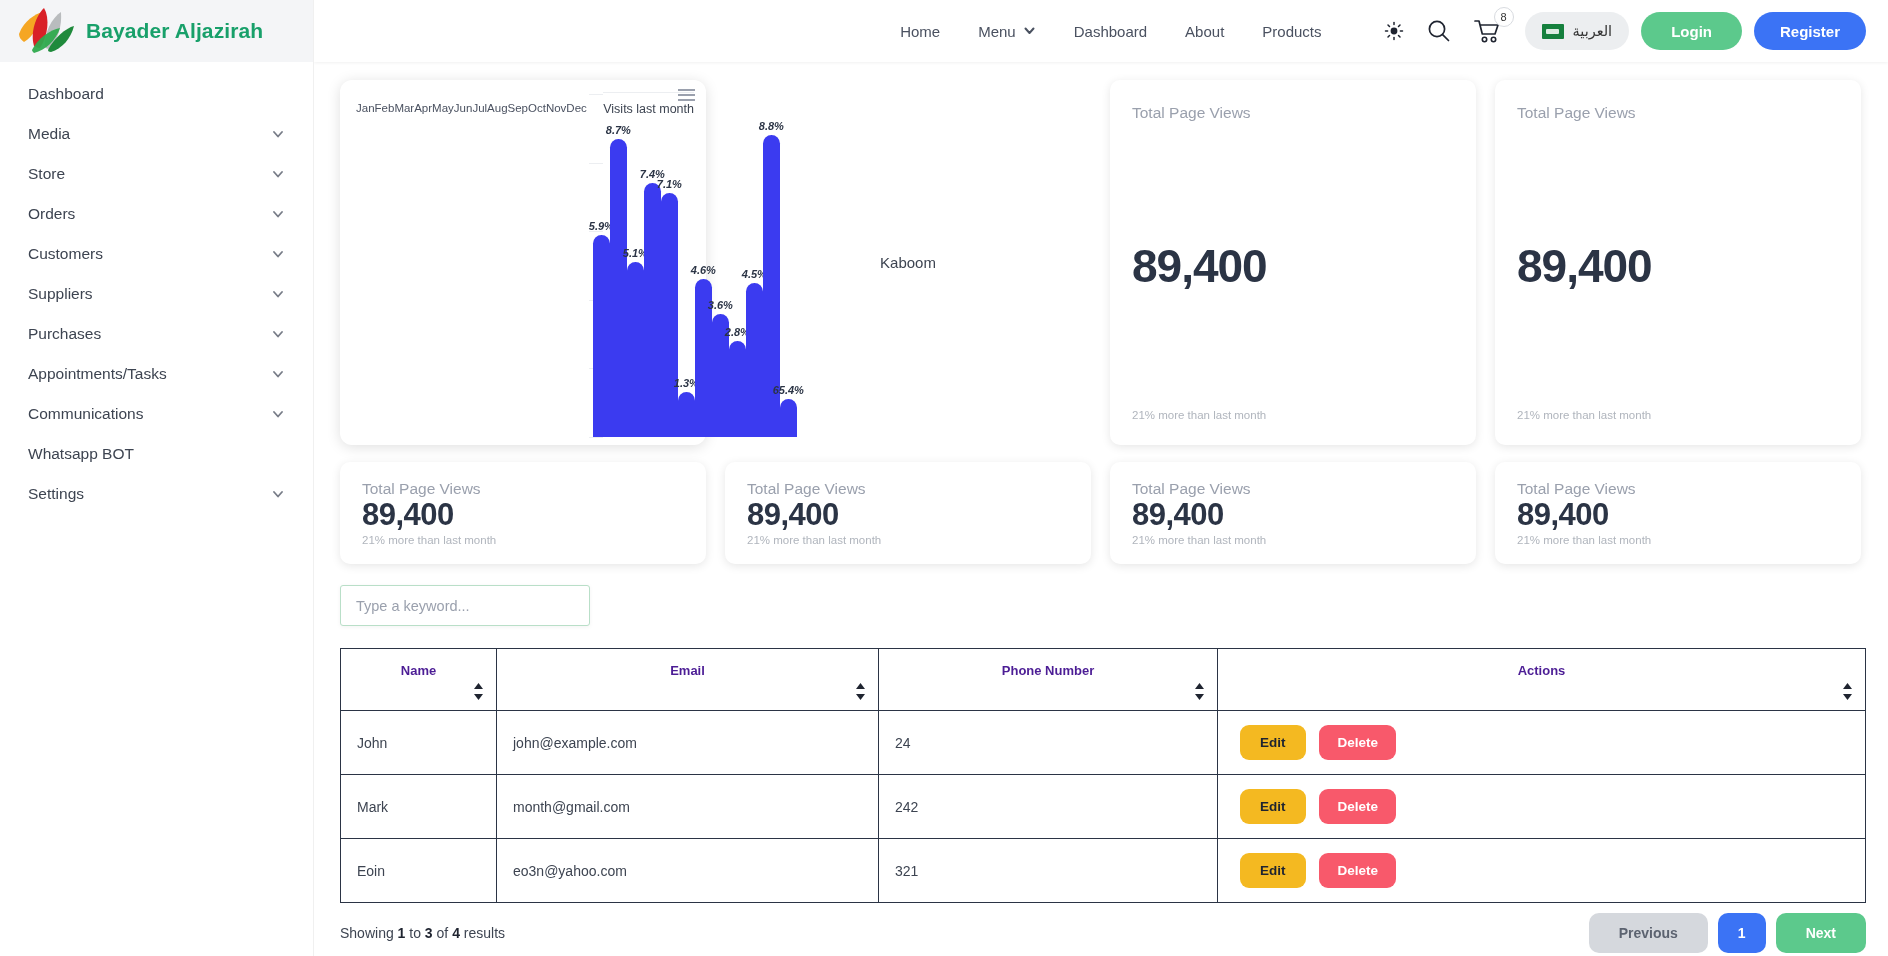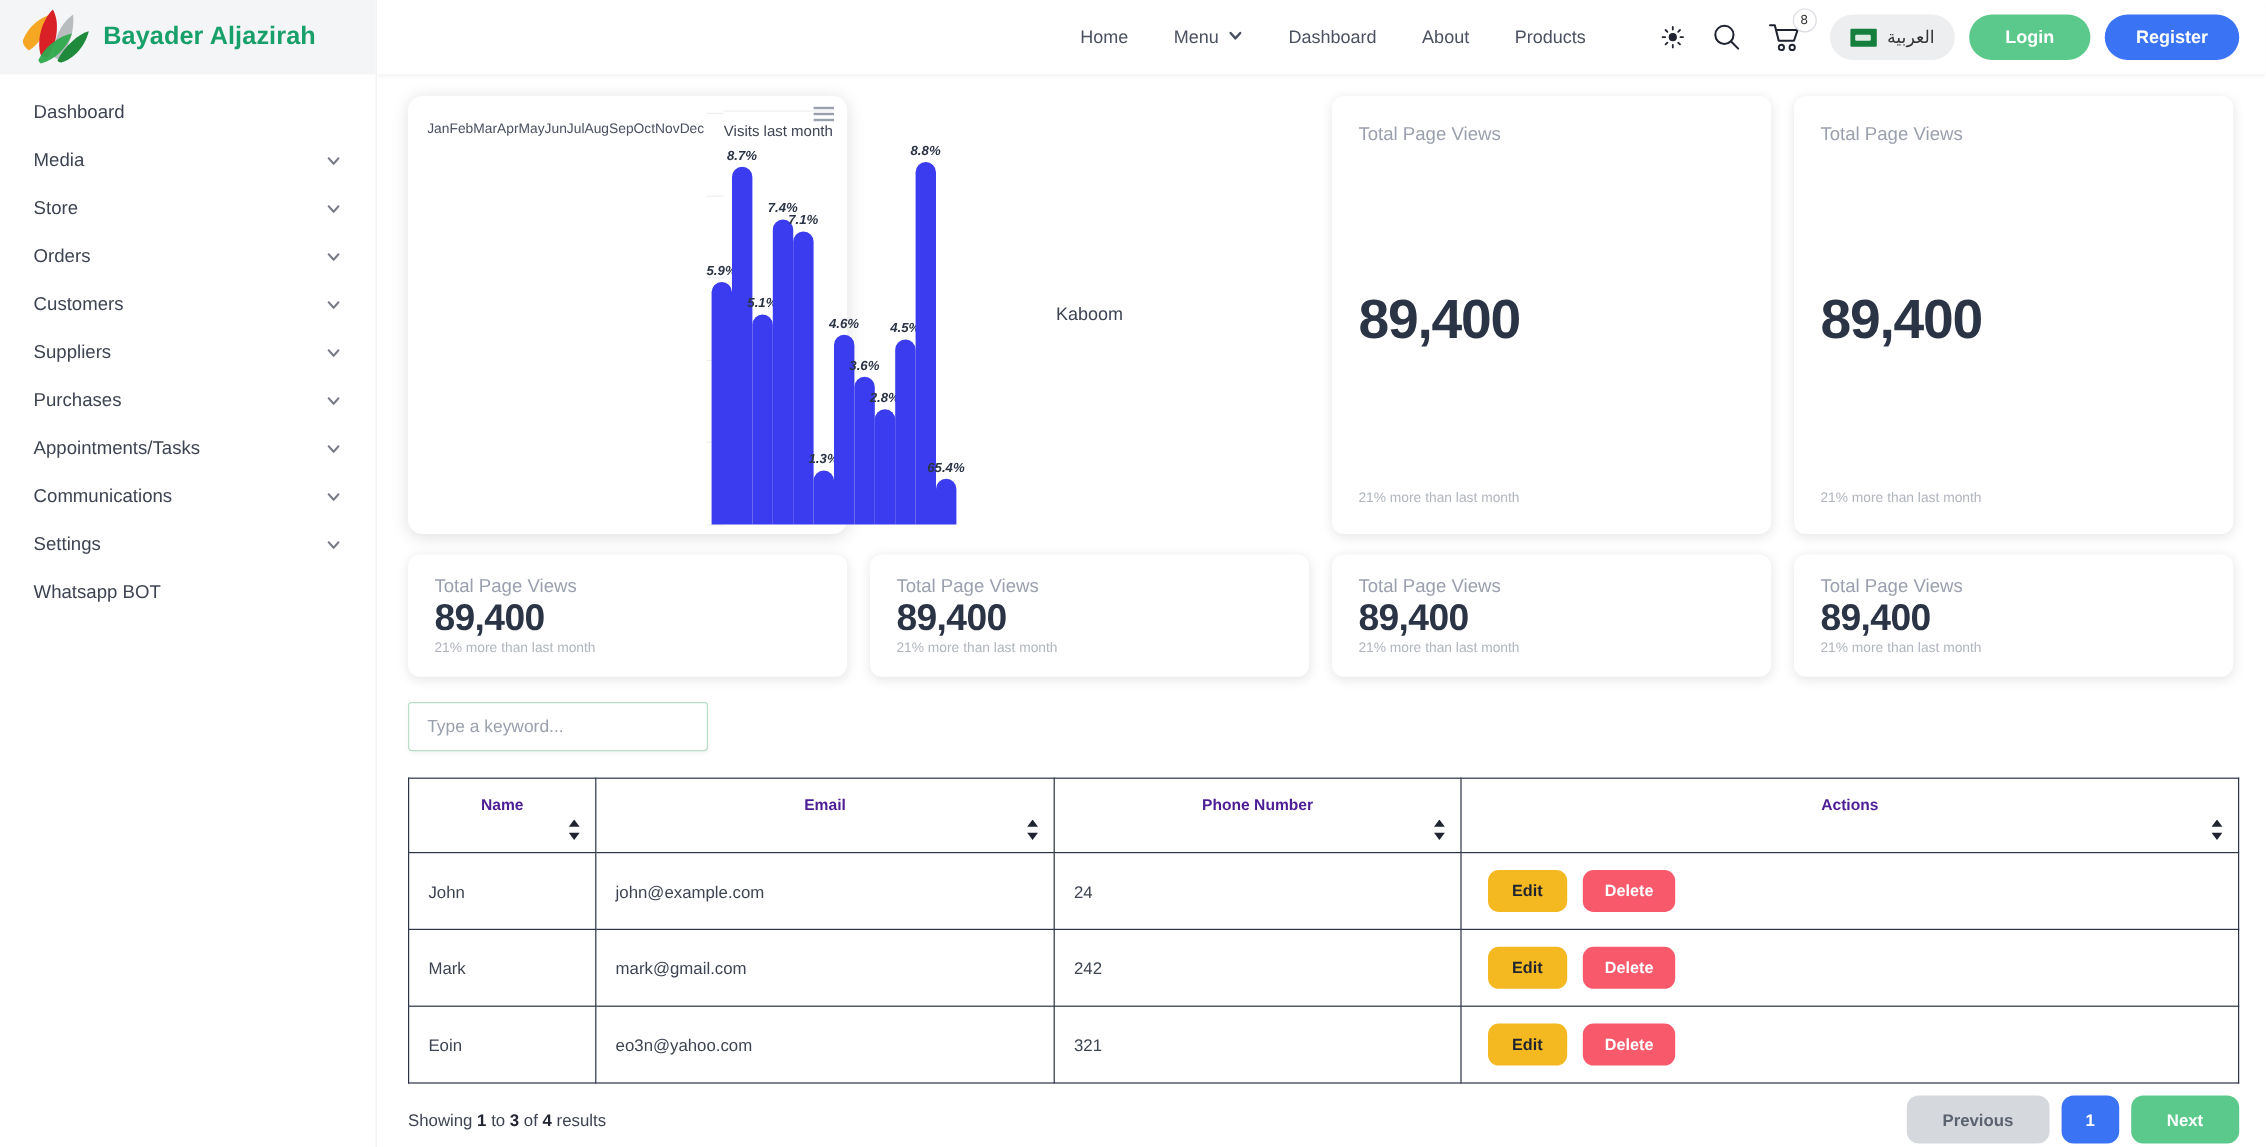--- a/index.html
+++ b/index.html
@@ -262,27 +262,27 @@
               <path d="M3 5 L7 9.5 L11 5" stroke="#4a5160" stroke-width="1.8" fill="none" stroke-linecap="round" stroke-linejoin="round"></path>
             </svg></span>
       </div>
       <div class="nav-item">
         <span class="nav-label">Communications</span>
         <span class="chev"><svg width="14" height="14" viewBox="0 0 14 14">
               <path d="M3 5 L7 9.5 L11 5" stroke="#4a5160" stroke-width="1.8" fill="none" stroke-linecap="round" stroke-linejoin="round"></path>
             </svg></span>
       </div>
       <div class="nav-item">
+        <span class="nav-label">Whatsapp BOT</span>
+      </div>
+      <div class="nav-item">
         <span class="nav-label">Settings</span>
         <span class="chev"><svg width="14" height="14" viewBox="0 0 14 14">
               <path d="M3 5 L7 9.5 L11 5" stroke="#4a5160" stroke-width="1.8" fill="none" stroke-linecap="round" stroke-linejoin="round"></path>
             </svg></span>
-      </div>
-      <div class="nav-item">
-        <span class="nav-label">Whatsapp BOT</span>
       </div>
     </nav>
   </aside>
 
   <div class="main">
 
     <header class="header">
       <nav class="topnav">
         <a>
             <span>Home</span>
@@ -514,21 +514,21 @@
               <td>John</td>
               <td>john@example.com</td>
               <td>24</td>
               <td class="actions-cell">
                 <button class="btn-edit">Edit</button>
                 <button class="btn-delete">Delete</button>
               </td>
             </tr>
             <tr>
               <td>Mark</td>
-              <td>mark@gmail.com</td>
+              <td>month@gmail.com</td>
               <td>242</td>
               <td class="actions-cell">
                 <button class="btn-edit">Edit</button>
                 <button class="btn-delete">Delete</button>
               </td>
             </tr>
             <tr>
               <td>Eoin</td>
               <td>eo3n@yahoo.com</td>
               <td>321</td>

